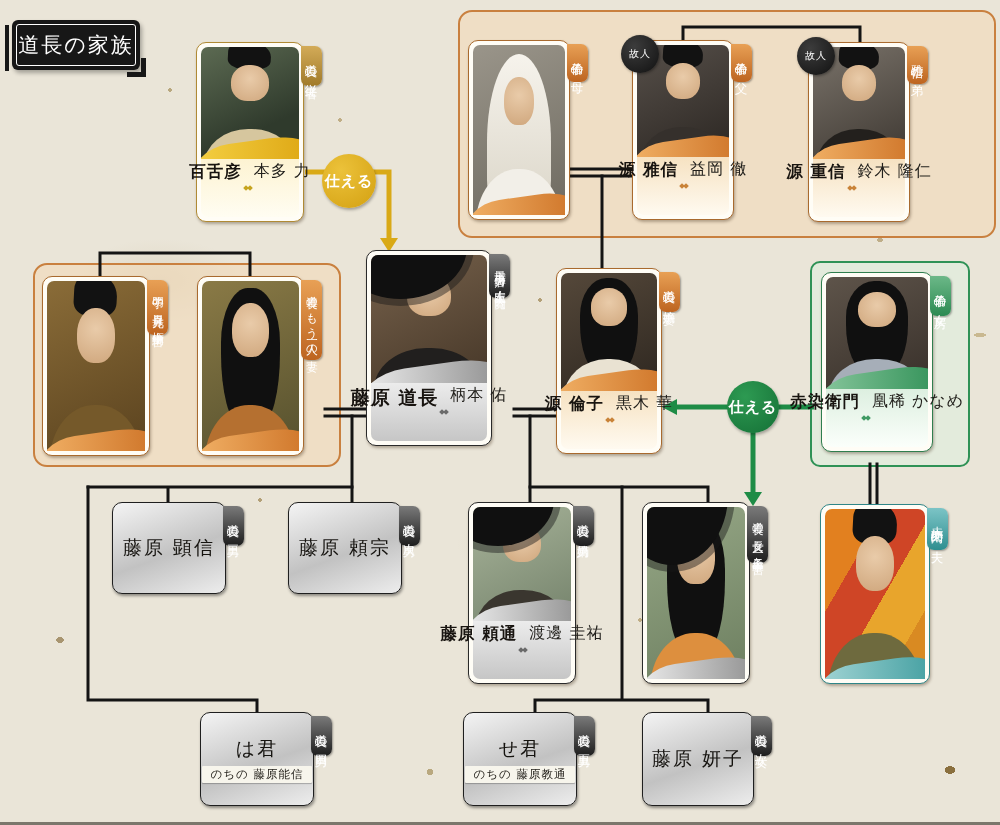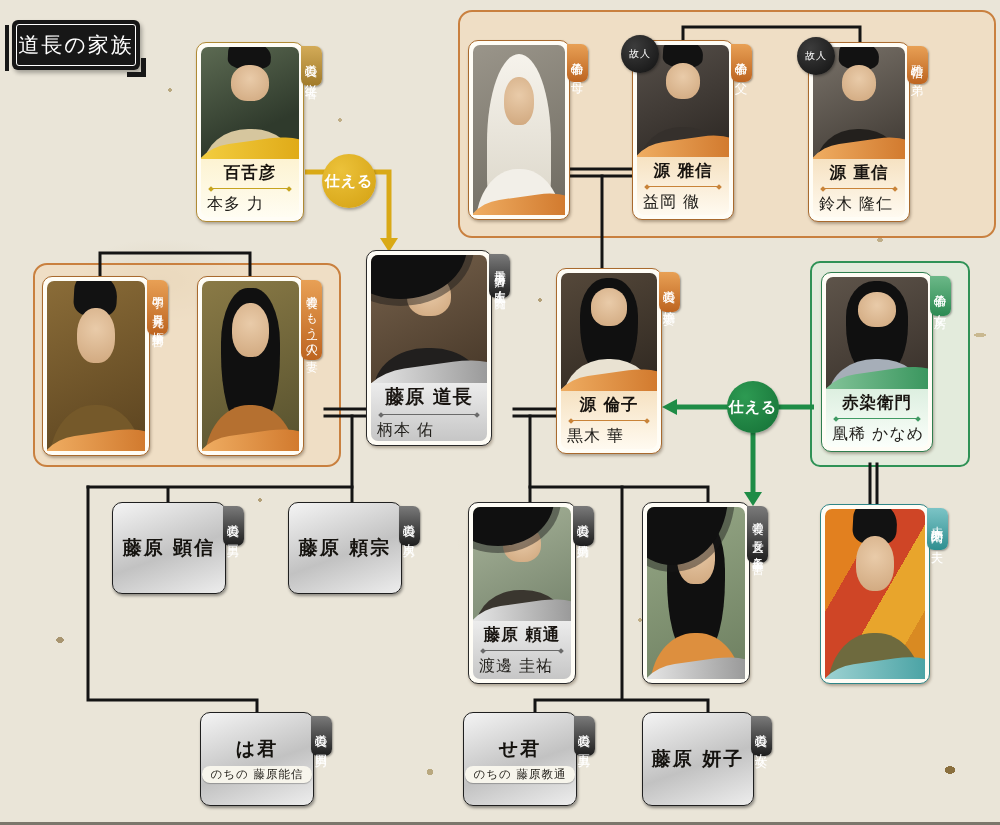--- a/index.html
+++ b/index.html
@@ -45,21 +45,21 @@
     display:flex;flex-direction:column;box-shadow:1px 2px 3px rgba(60,40,20,.35);
     background:#fffdf6;border:1px solid var(--bd);}
   .theme-orange{--bd:#a96a2e;--plate1:#f6e2c2;--plate2:#fffaf0;--band1:#f3b469;--band2:#cd7226;--div:#c98338;--r1:#e8a055;--r2:#bd6420;}
   .theme-yellow{--bd:#b08a34;--plate1:#fdf3d2;--plate2:#fffdf2;--band1:#f5d245;--band2:#dda512;--div:#c6a41f;--r1:#d3ab58;--r2:#a07a2a;}
   .theme-dark{--bd:#2a2a2a;--plate1:#ececec;--plate2:#c6c6c6;--band1:#f0f0f0;--band2:#8e8e8e;--div:#6a6a6a;--r1:#757575;--r2:#1e1e1e;}
   .theme-green{--bd:#2f7e4e;--plate1:#ddefe0;--plate2:#fbfffb;--band1:#8cc9a0;--band2:#2e8f55;--div:#3f9a63;--r1:#6cb888;--r2:#2c8a52;}
   .theme-teal{--bd:#2f8688;--plate1:#dff1f1;--plate2:#fcffff;--band1:#a8d8d8;--band2:#3e9c9e;--div:#3f9a9a;--r1:#7cc4c6;--r2:#2e8e90;}
 
   .photo{position:relative;flex:1;border-radius:7px 7px 0 0;overflow:hidden;background:var(--pbg,#777);}
   .plate{height:58px;border-radius:0 0 7px 7px;background:linear-gradient(180deg,var(--plate1),var(--plate2));
-    display:flex;flex-direction:column;justify-content:center;padding:2px 6px;box-sizing:border-box;}
+    display:flex;flex-direction:row;justify-content:center;padding:2px 6px;box-sizing:border-box;}
   .p-name{text-align:center;font-size:16.5px;font-weight:bold;color:#181410;letter-spacing:1px;white-space:nowrap;}
   .card-lg .p-name{font-size:19px;}
   .p-div{display:flex;align-items:center;margin:3px 2px;}
   .p-div::before,.p-div::after{content:"";width:4px;height:4px;background:var(--div);transform:rotate(45deg);}
   .p-div i{flex:1;height:1px;background:var(--div);}
   .p-actor{text-align:left;font-size:16px;color:#22201c;letter-spacing:1px;white-space:nowrap;}
 
   
   .ribbon{position:absolute;right:-19px;top:3px;width:21px;z-index:5;
     writing-mode:vertical-rl;text-orientation:upright;
@@ -110,22 +110,22 @@
   .pt-shoshi{--pbg:linear-gradient(155deg,#97a887,#6d7f60);--robe:#dd8f3e;}
   .pt-masahira{--pbg:linear-gradient(120deg,#e2801f 0 30%,#cf4526 30% 55%,#e8a52c 55% 80%,#d98a22 80%);--robe:#6e6a3e;}
 
   
   .card-plain{position:absolute;z-index:4;border-radius:10px;border:1px solid #1f1f1f;
     display:flex;flex-direction:column;align-items:center;justify-content:center;gap:4px;
     box-shadow:1px 2px 3px rgba(0,0,0,.4);
     background:
       radial-gradient(175% 125% at -30% -55%,#0c0c0c 0 36%,#4a4a4a 39%,#9a9a9a 41%,transparent 43%),
       linear-gradient(160deg,#f4f4f4 0%,#c2c2c2 55%,#ededed 100%);}
-  .pl-name{font-size:19px;font-weight:bold;color:#15130f;letter-spacing:2px;}
-  .pl-alias{background:#f7f5ec;border-radius:8px;padding:1px 9px;font-size:11.5px;
+  .pl-name{font-size:19px;font-weight:normal;color:#15130f;letter-spacing:2px;}
+  .pl-alias{background:#f7f5ec;border-radius:1px;padding:1px 9px;font-size:11.5px;
     color:#23201a;letter-spacing:1px;white-space:nowrap;box-shadow:0 1px 1px rgba(0,0,0,.25);}
 
   
   .serve{position:absolute;border-radius:50%;display:flex;align-items:center;justify-content:center;
     color:#fff;font-size:15px;font-weight:bold;letter-spacing:1px;z-index:5;
     box-shadow:1px 2px 3px rgba(0,0,0,.3);}
   .serve-yellow{left:322px;top:154px;width:54px;height:54px;
     background:radial-gradient(circle at 35% 30%,#ecc23a,#d3a011);}
   .serve-green{left:727px;top:381px;width:52px;height:52px;
     background:radial-gradient(circle at 35% 30%,#2d9a52,#157036);}

